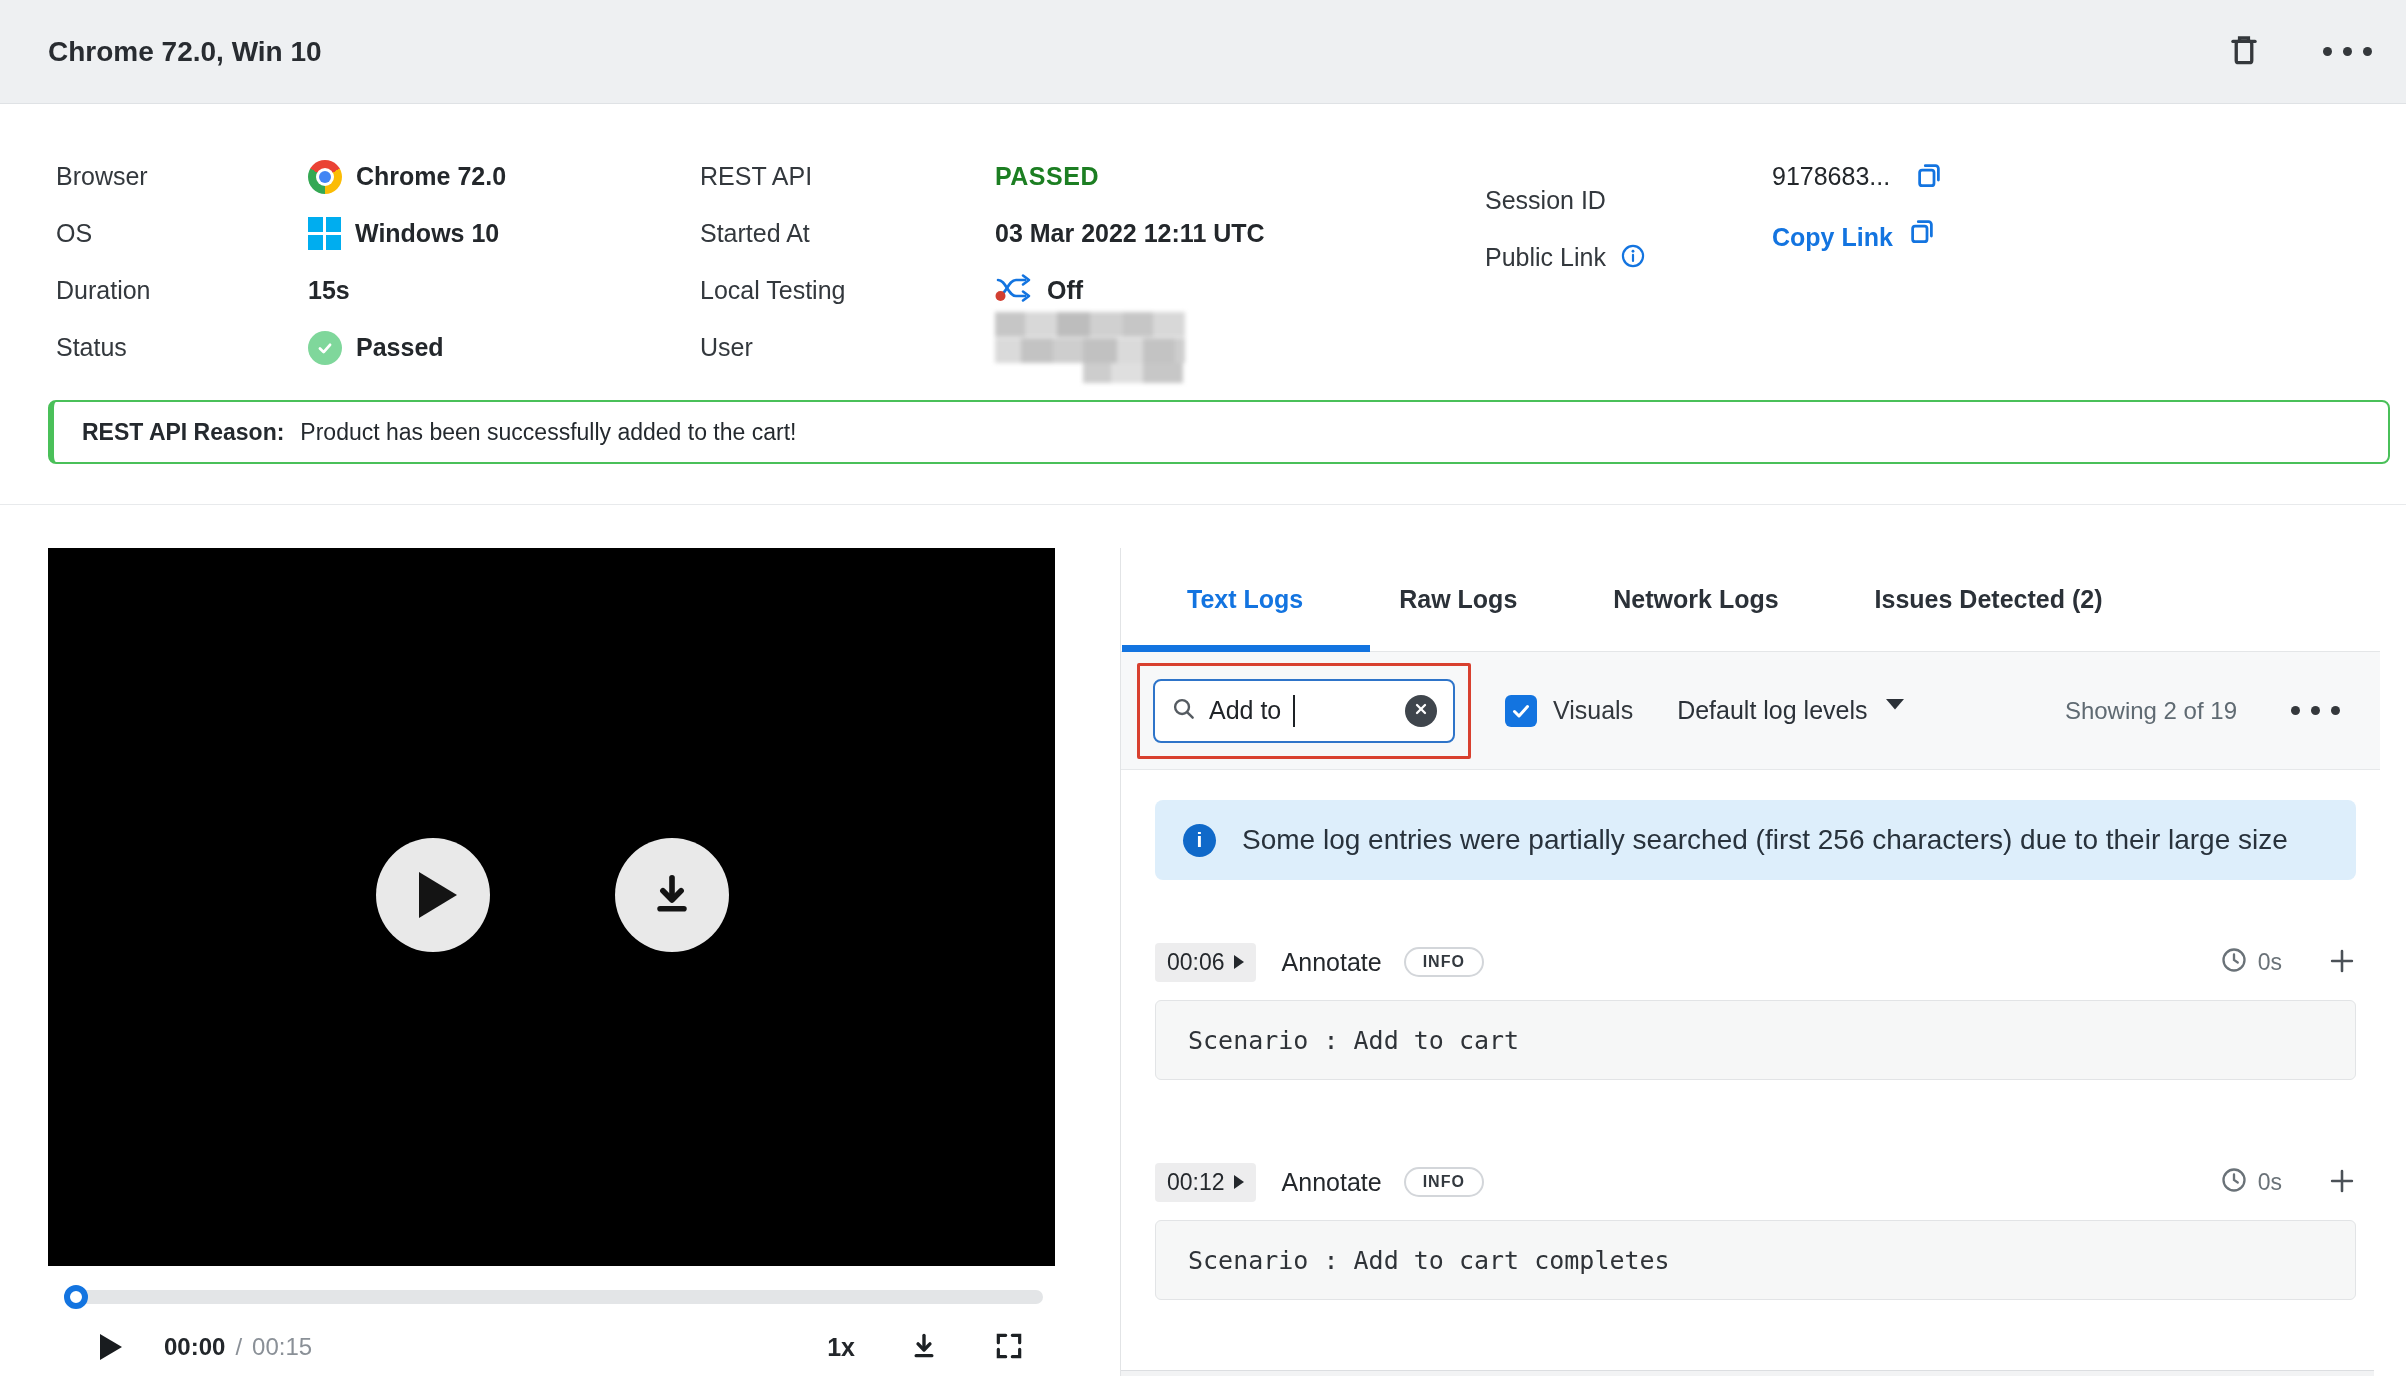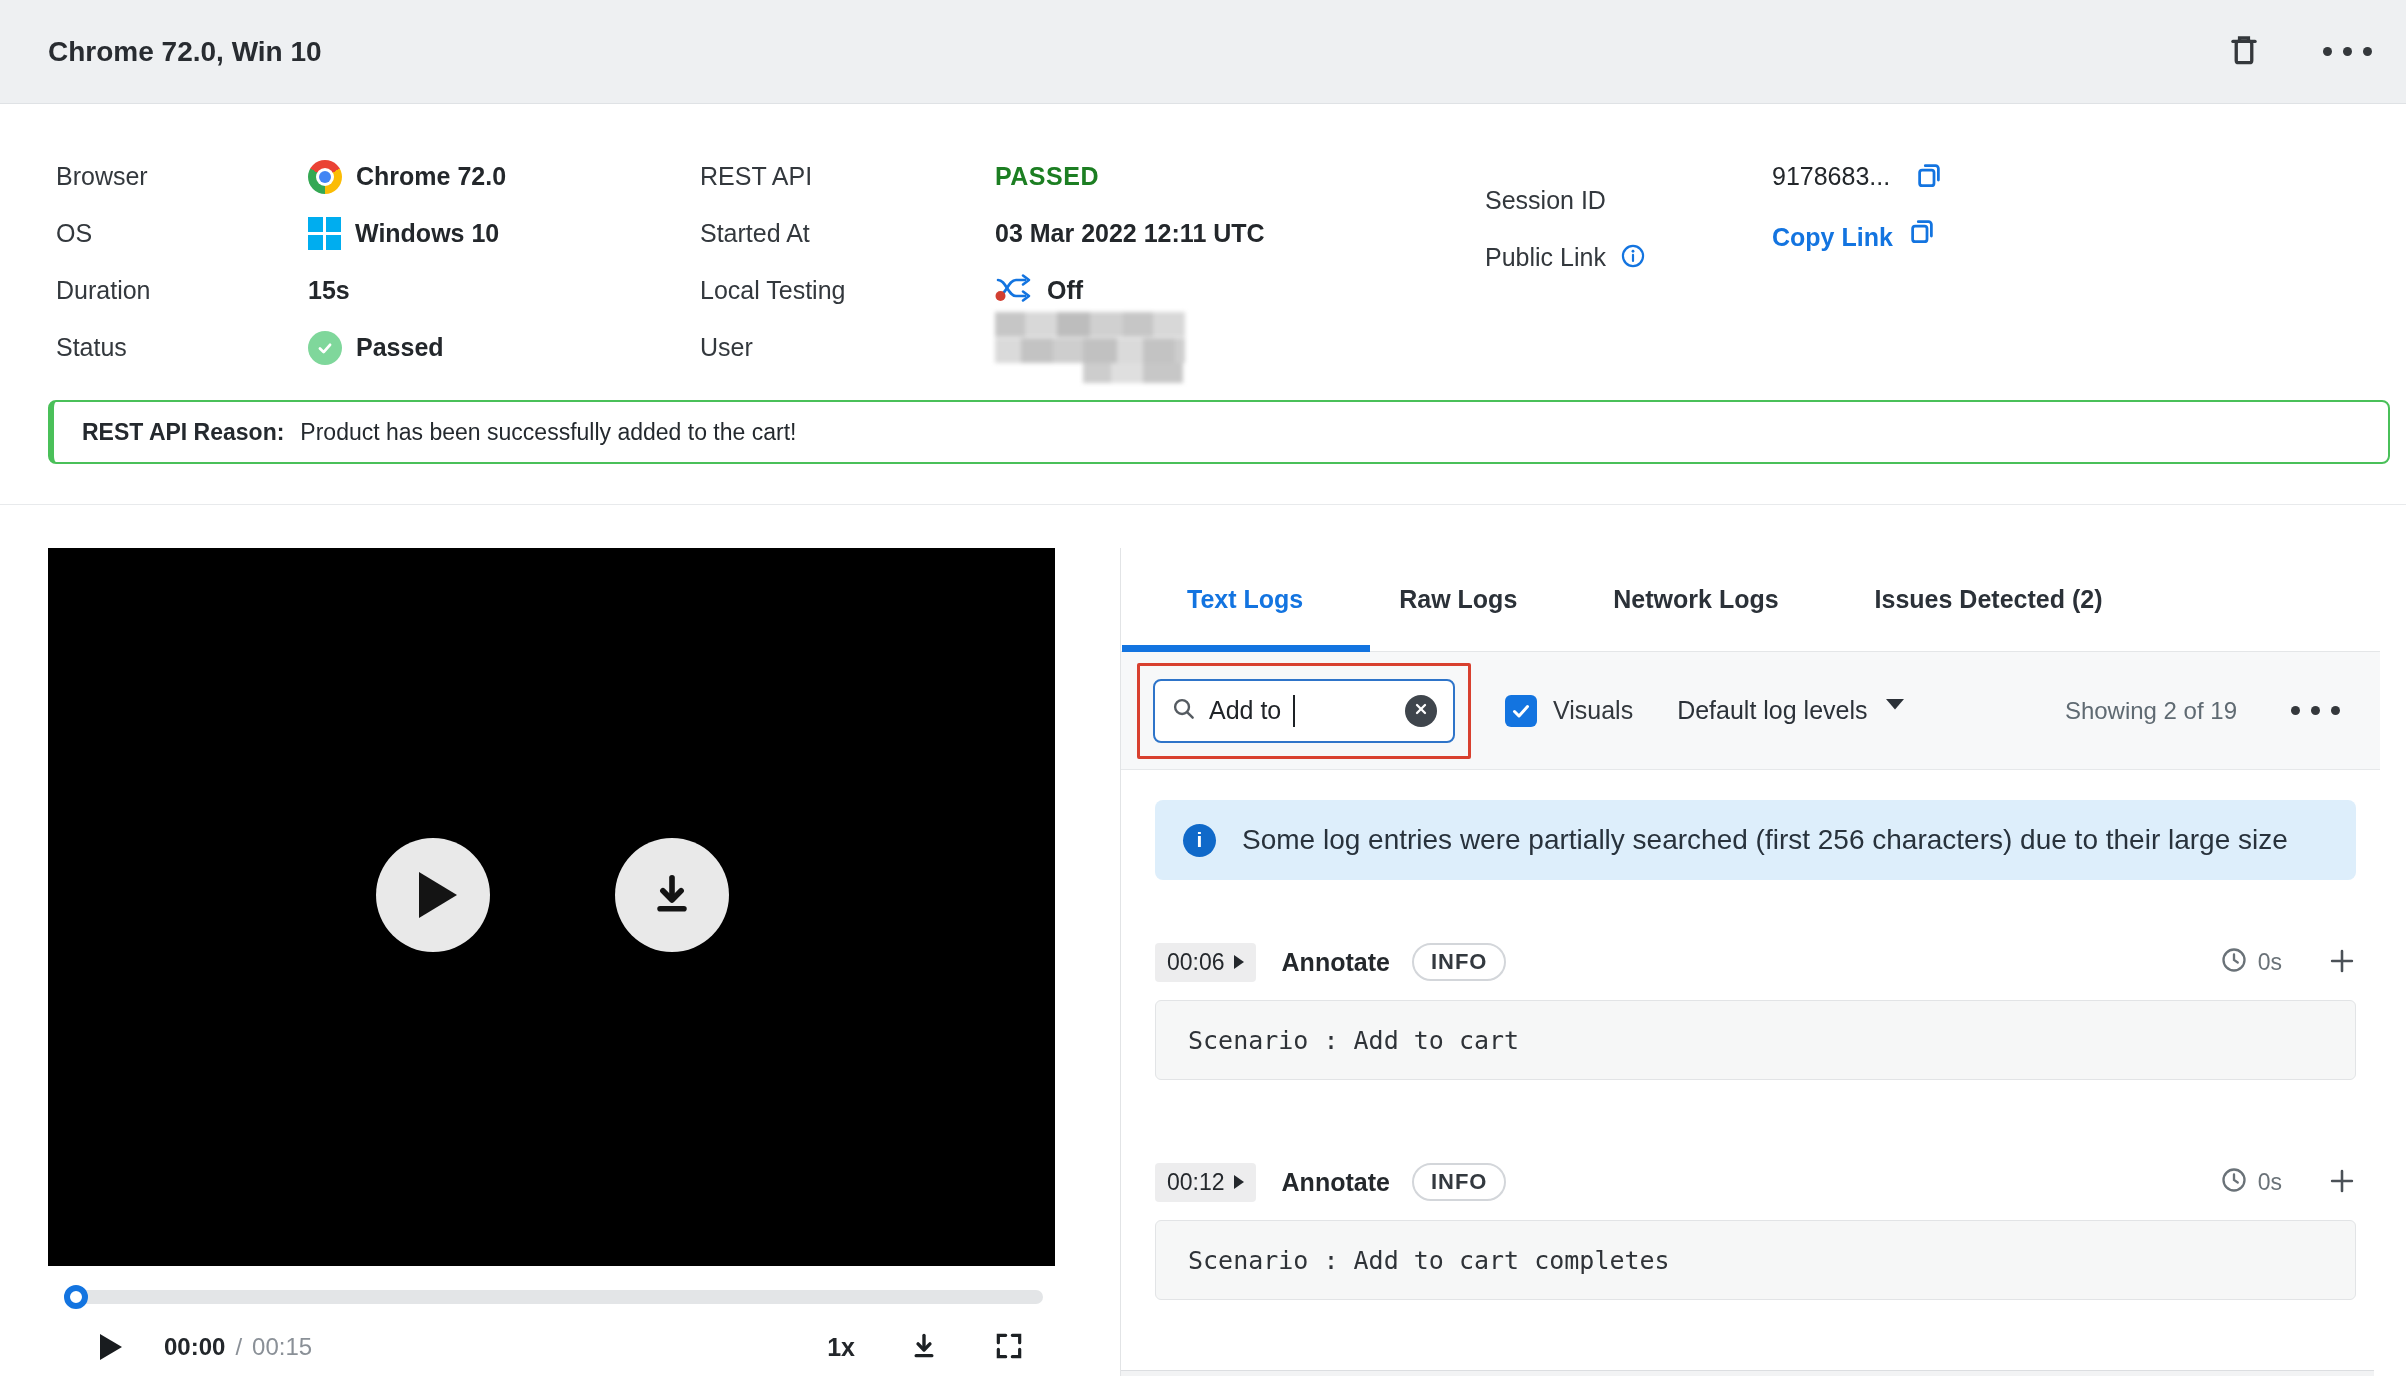--- a/index.html
+++ b/index.html
@@ -103,23 +103,23 @@
     display:flex; align-items:center; justify-content:center; flex:none; }
   .notice-text { font-size:28px; color:#28323c; }
 
   .log-entry { margin:0 24px 0 34px; }
   .log-entry.first { margin-top:52px; }
   .log-entry.second { margin-top:72px; }
   .entry-header { display:flex; align-items:center; height:60px; }
   .time-chip { display:flex; align-items:center; gap:9px; background:#ededee; border:none; border-radius:4px;
     padding:6px 12px; font-size:23px; color:#24282c; cursor:pointer; font-family:inherit; }
   .chip-arrow { width:0; height:0; border-left:10px solid #24282c; border-top:7px solid transparent; border-bottom:7px solid transparent; }
-  .entry-action { margin-left:26px; font-size:25px; font-weight:700; color:#24282c; }
+  .entry-action { margin-left:26px; font-size:25px; font-weight:400; color:#24282c; }
   .level-pill { margin-left:22px; border:2px solid #d3d6da; border-radius:999px; background:#fff;
-    padding:4px 17px; font-size:22px; font-weight:700; letter-spacing:1px; color:#33393f; }
+    padding:4px 17px; font-size:16px; font-weight:700; letter-spacing:1px; color:#33393f; }
   .entry-right { margin-left:auto; display:flex; align-items:center; gap:10px; }
   .entry-duration { font-size:23px; color:#6a7278; }
   .plus-btn { margin-left:36px; background:none; border:none; cursor:pointer; display:flex; }
   .code-block { margin-top:8px; height:80px; background:#f6f7f7; border:1px solid #e2e4e6; border-radius:6px;
     display:flex; align-items:center; padding:0 32px; }
   .code-text { font-family:"DejaVu Sans Mono","Liberation Mono",monospace; font-size:25px; color:#2f3338; }
   .bottom-strip { position:absolute; bottom:0; left:0; right:6px; height:6px; background:#f2f3f4; border-top:1px solid #dcdee1; }
 </style>
 </head>
 <body>

